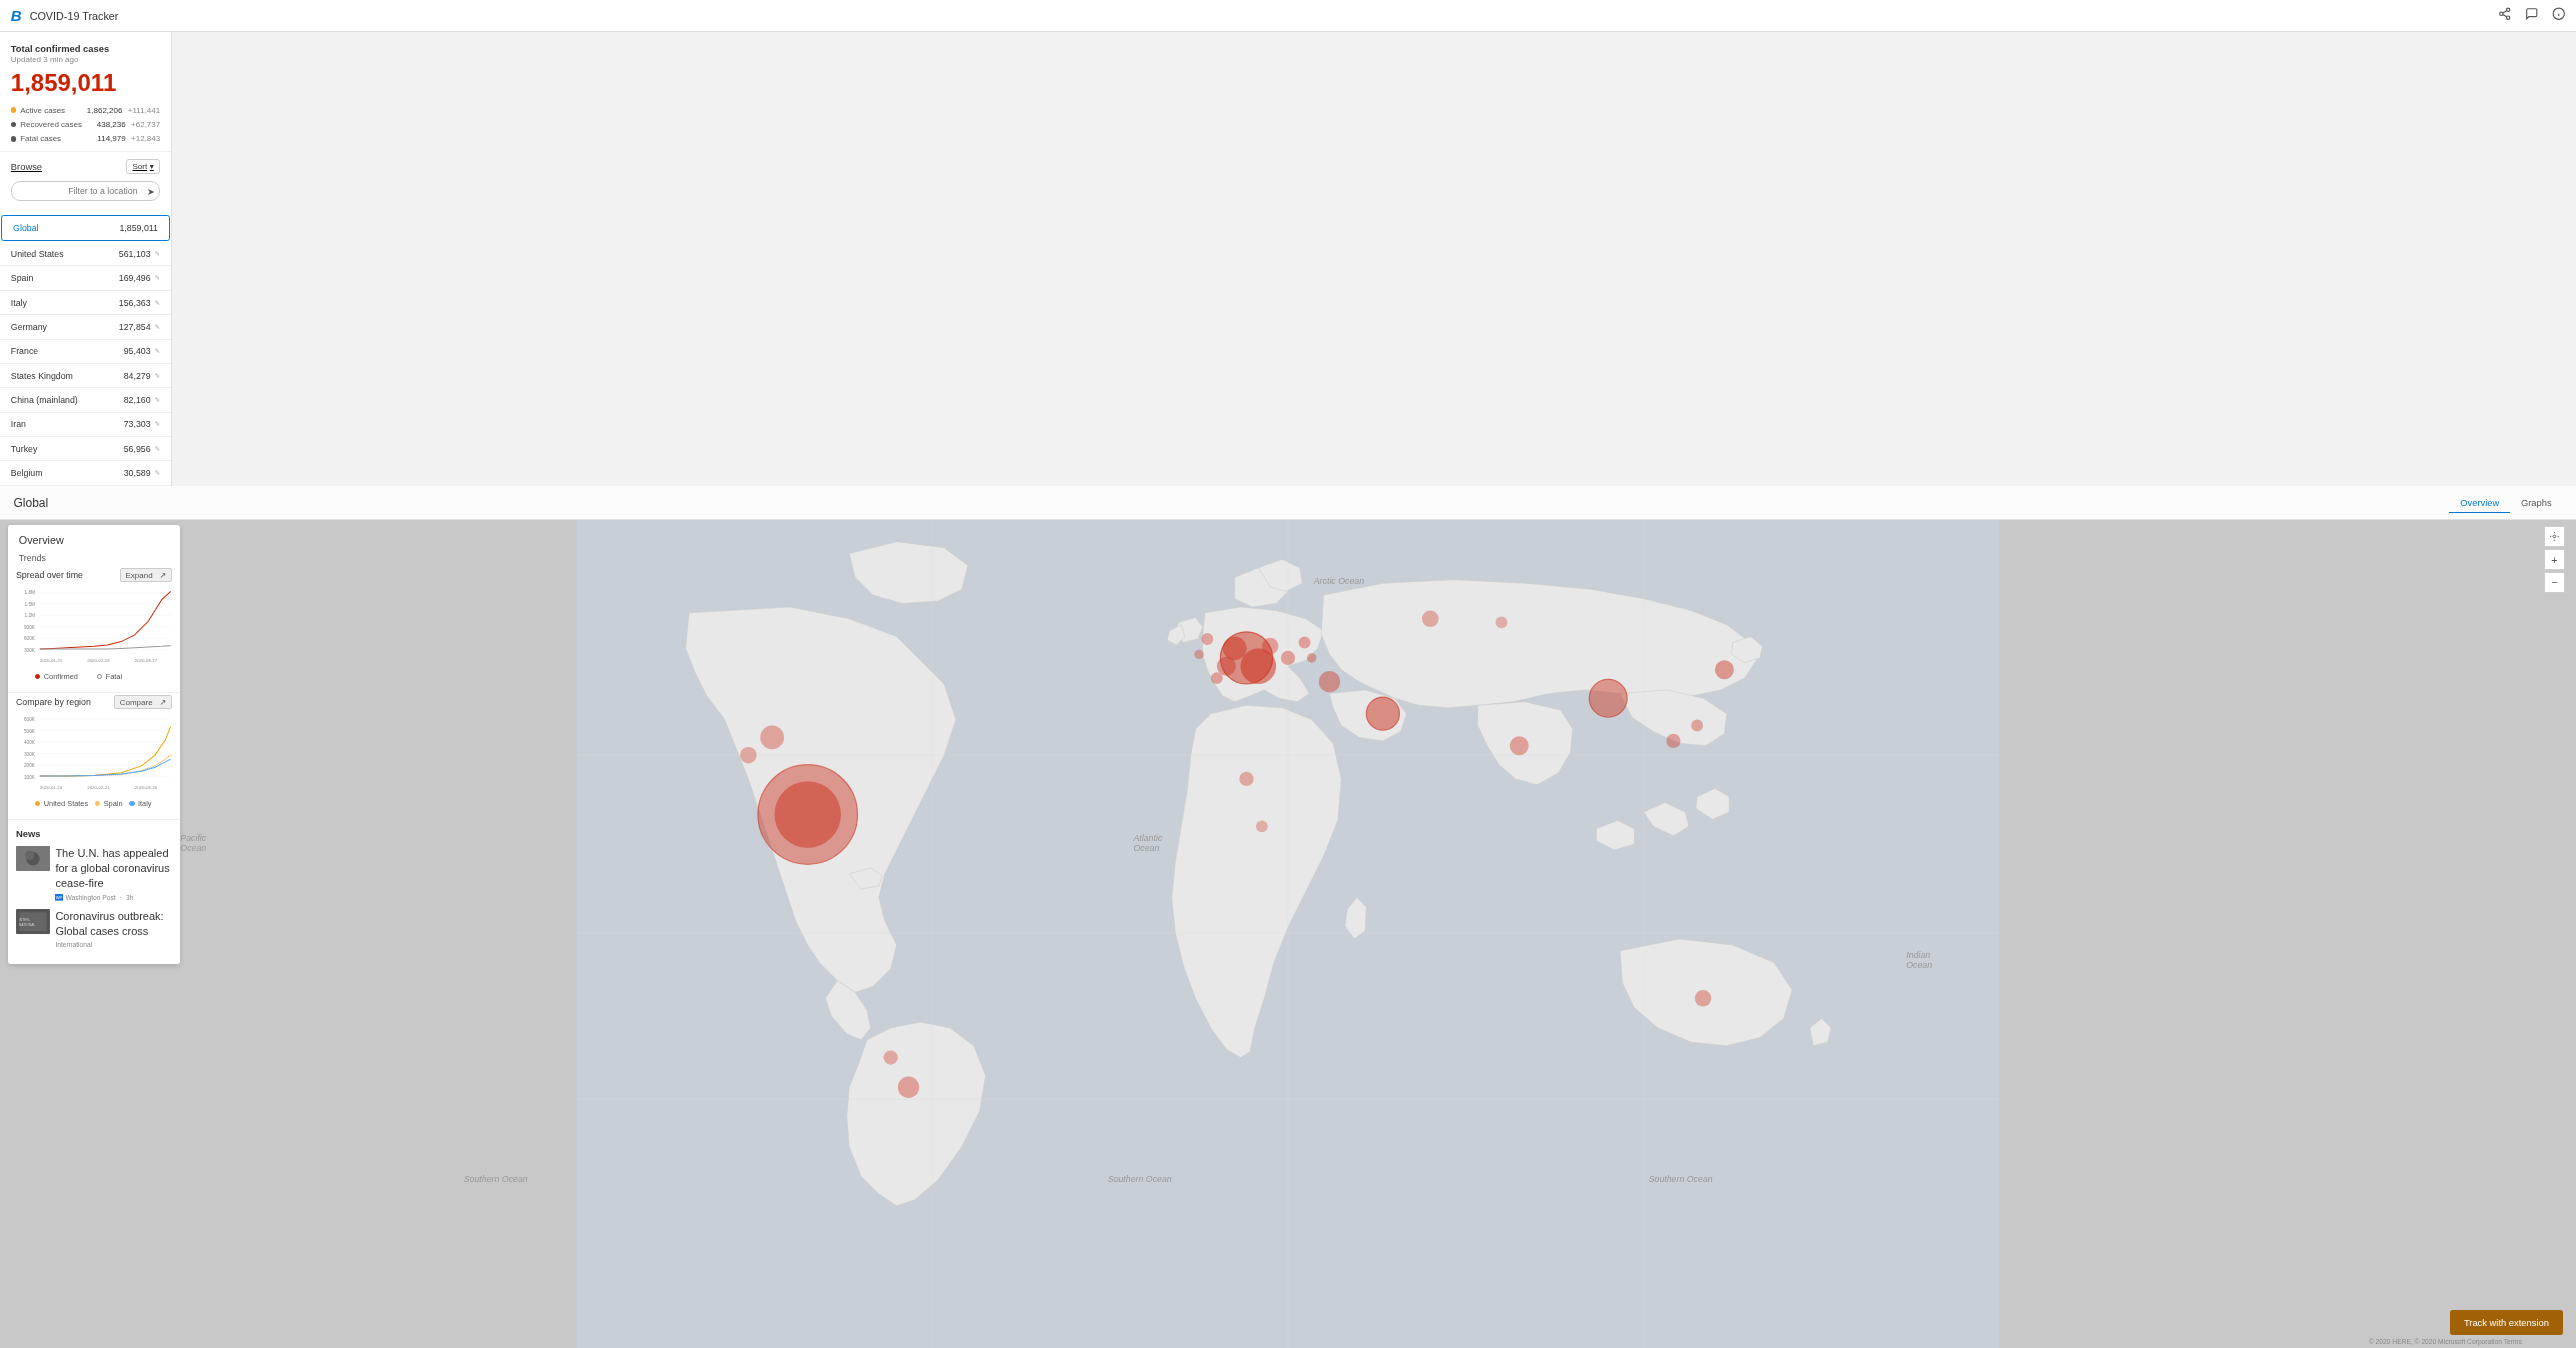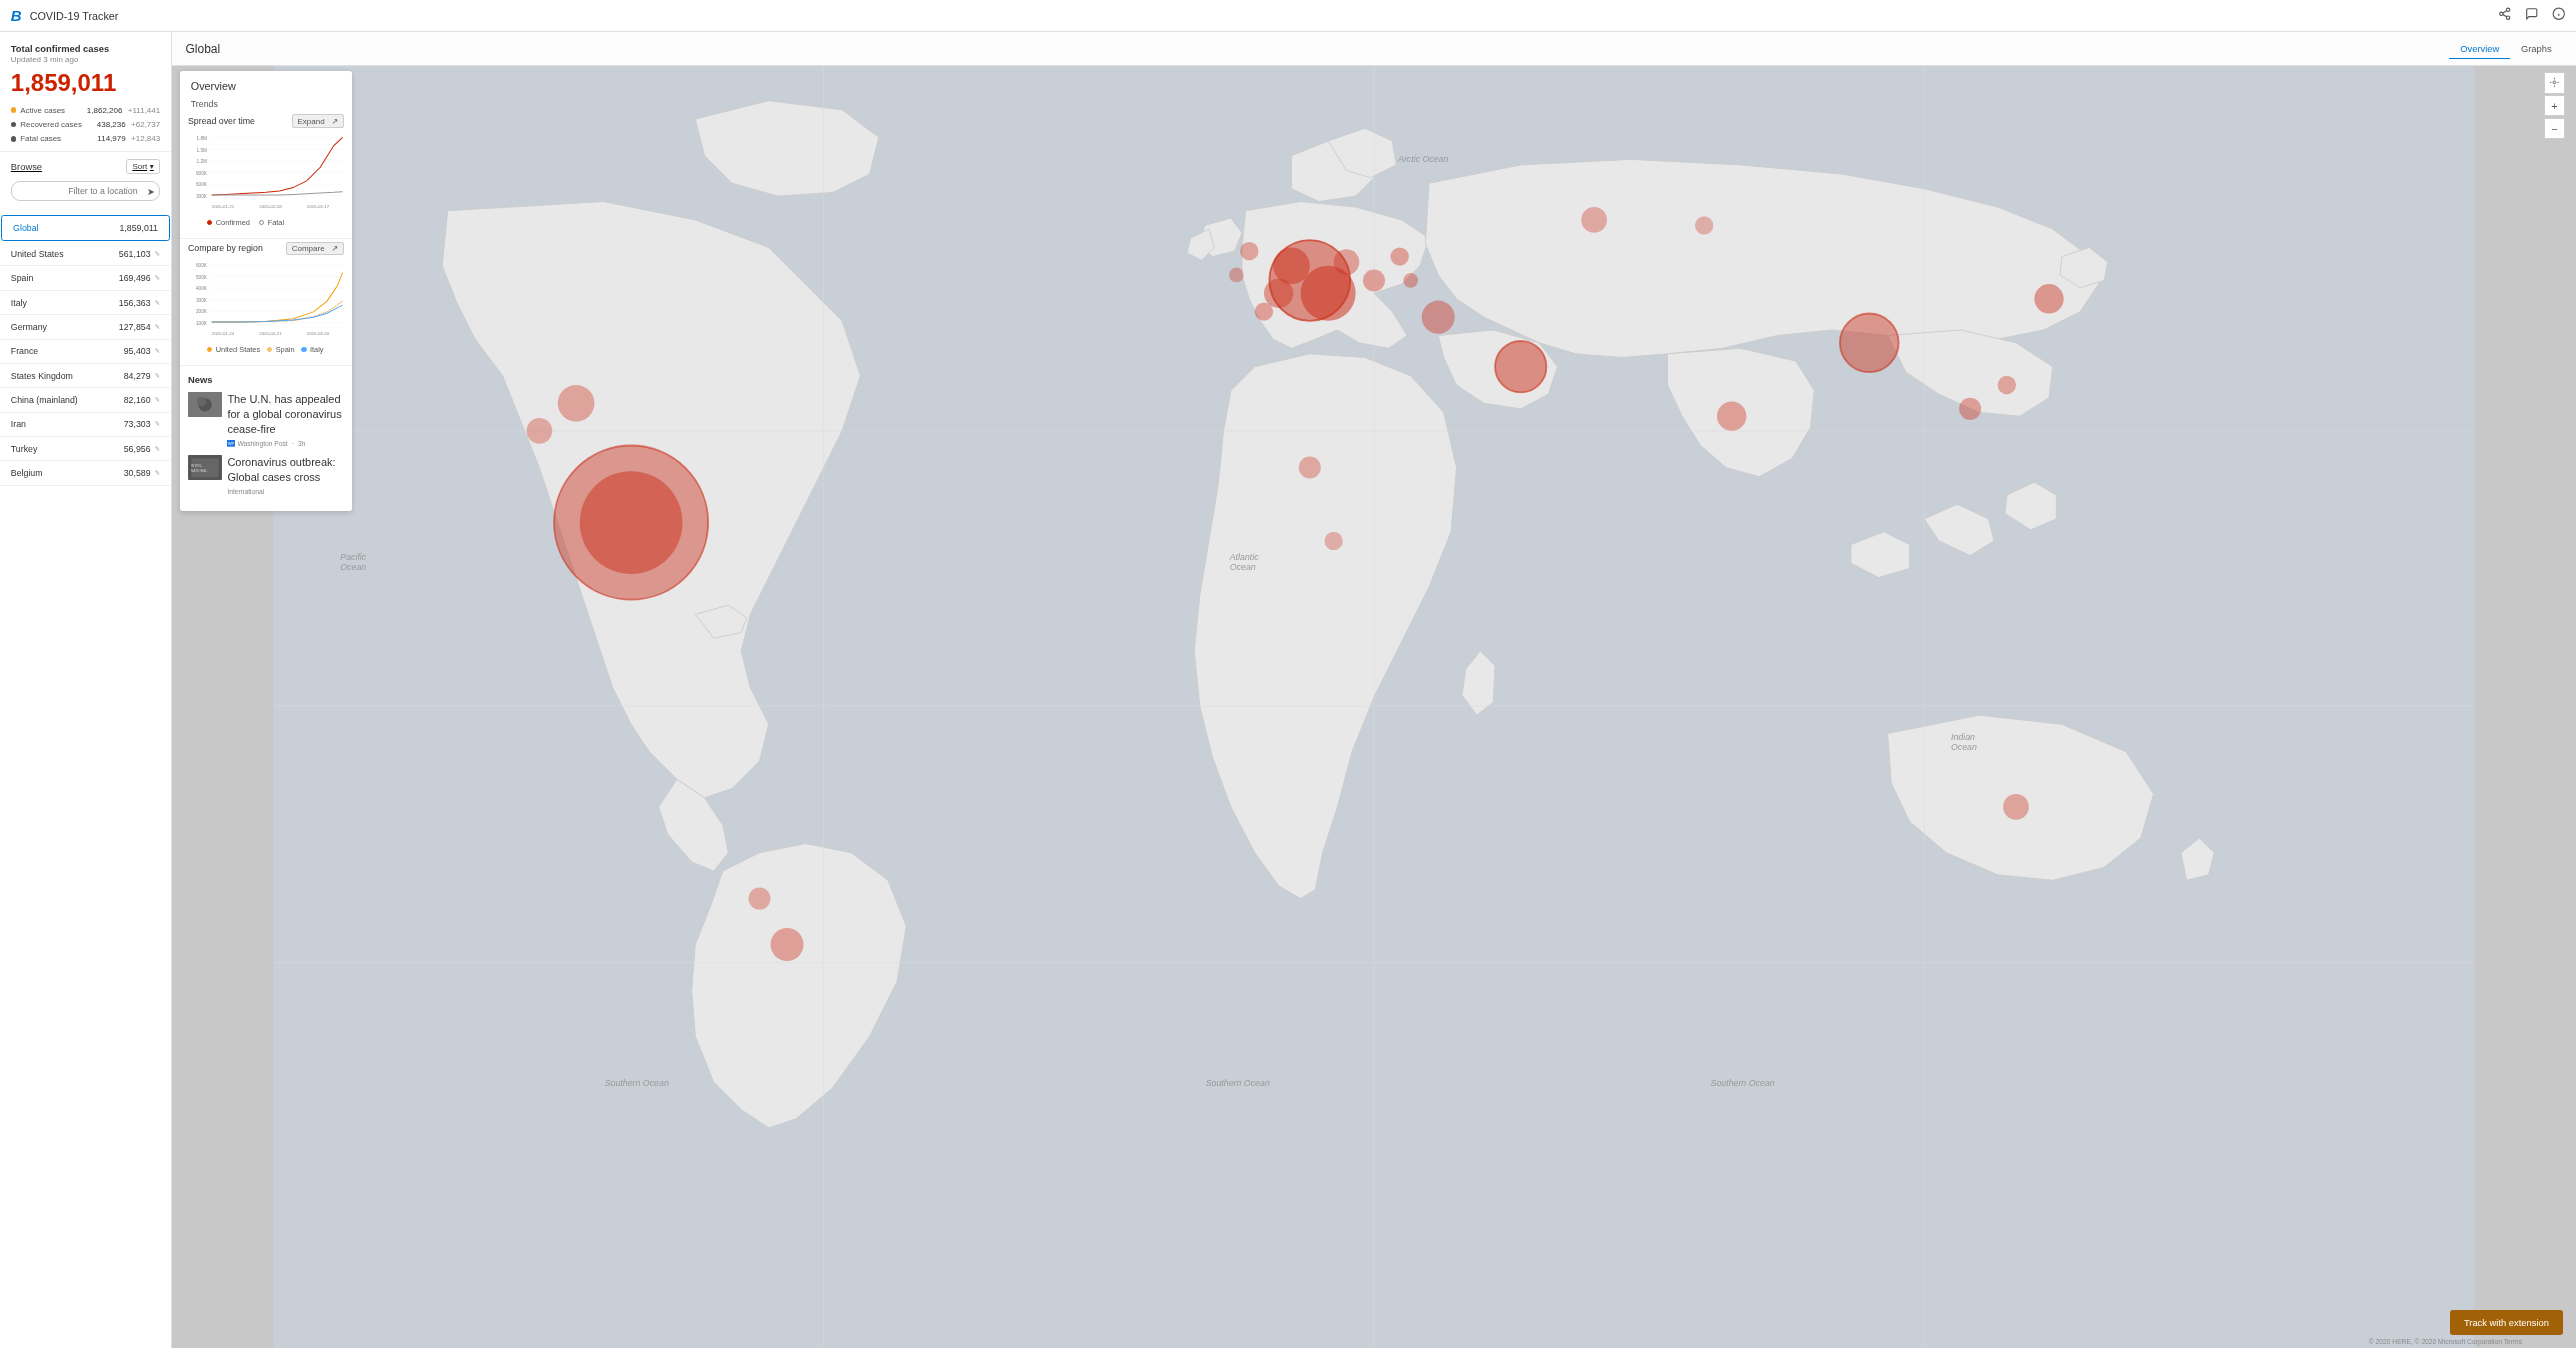--- a/index.html
+++ b/index.html
@@ -12,21 +12,21 @@
       position: fixed; top: 0; left: 0; right: 0; z-index: 100;
     }
     .topnav-logo { display: flex; align-items: center; gap: 8px; }
     .bing-logo { color: #0078d4; font-size: 15px; font-weight: bold; font-style: italic; }
     .topnav-title { font-size: 10.8px; color: #333; font-weight: 500; }
     .topnav-icons { margin-left: auto; display: flex; gap: 13.5px; }
     .topnav-icon { font-size: 12px; color: #555; cursor: pointer; }
 
     
     .main-layout {
-      display: flex; position: fixed; top: 32px; left: 0; right: 0; bottom: 0;
+      display: flex; position: fixed; top: 32px; left: 0; right: 0; bottom: 0; flex-direction: column;
     }
 
     
     .sidebar {
       width: 172px; background: #fff; overflow-y: auto; border-right: 0.7px solid #e0e0e0;
       flex-shrink: 0;
     }
     .sidebar-header { padding: 10.8px 10.8px 5.4px; }
     .total-title { font-size: 9.4px; font-weight: 600; color: #333; }
     .total-updated { font-size: 8px; color: #888; margin-top: 1.3px; }
@@ -114,21 +114,21 @@
 
     
     .chart-box { padding: 0 8px 8px; }
     .chart-header { display: flex; align-items: center; justify-content: space-between; margin-bottom: 4px; }
     .chart-title { font-size: 8.8px; font-weight: 500; color: #333; }
     .chart-action {
       display: flex; align-items: center; gap: 7px; font-size: 8px; color: #555;
       border: 0.7px solid #ccc; border-radius: 2px; padding: 1.3px 4.7px; cursor: pointer;
     }
     .chart-svg { width: 100%; }
-    .chart-legend { display: flex; gap: 9px; padding: 2.7px 0 0 19px; }
+    .chart-legend { display: flex; gap: 19px; padding: 2.7px 0 0 19px; }
     .legend-item { display: flex; align-items: center; gap: 3.4px; font-size: 7.4px; color: #555; }
     .legend-dot { width: 5.4px; height: 5.4px; border-radius: 50%; border: 0.7px solid; }
     .legend-dot.confirmed { background: #cc2200; border-color: #cc2200; }
     .legend-dot.fatal { background: #fff; border-color: #888; }
 
     .section-divider { border: none; border-top: 0.7px solid #eee; margin: 2.7px 0; }
 
     
     .compare-legend { display: flex; gap: 6.7px; padding: 2.7px 0 0 19px; flex-wrap: wrap; }
     .legend-dot.us { background: #f5a623; border-color: #f5a623; }

